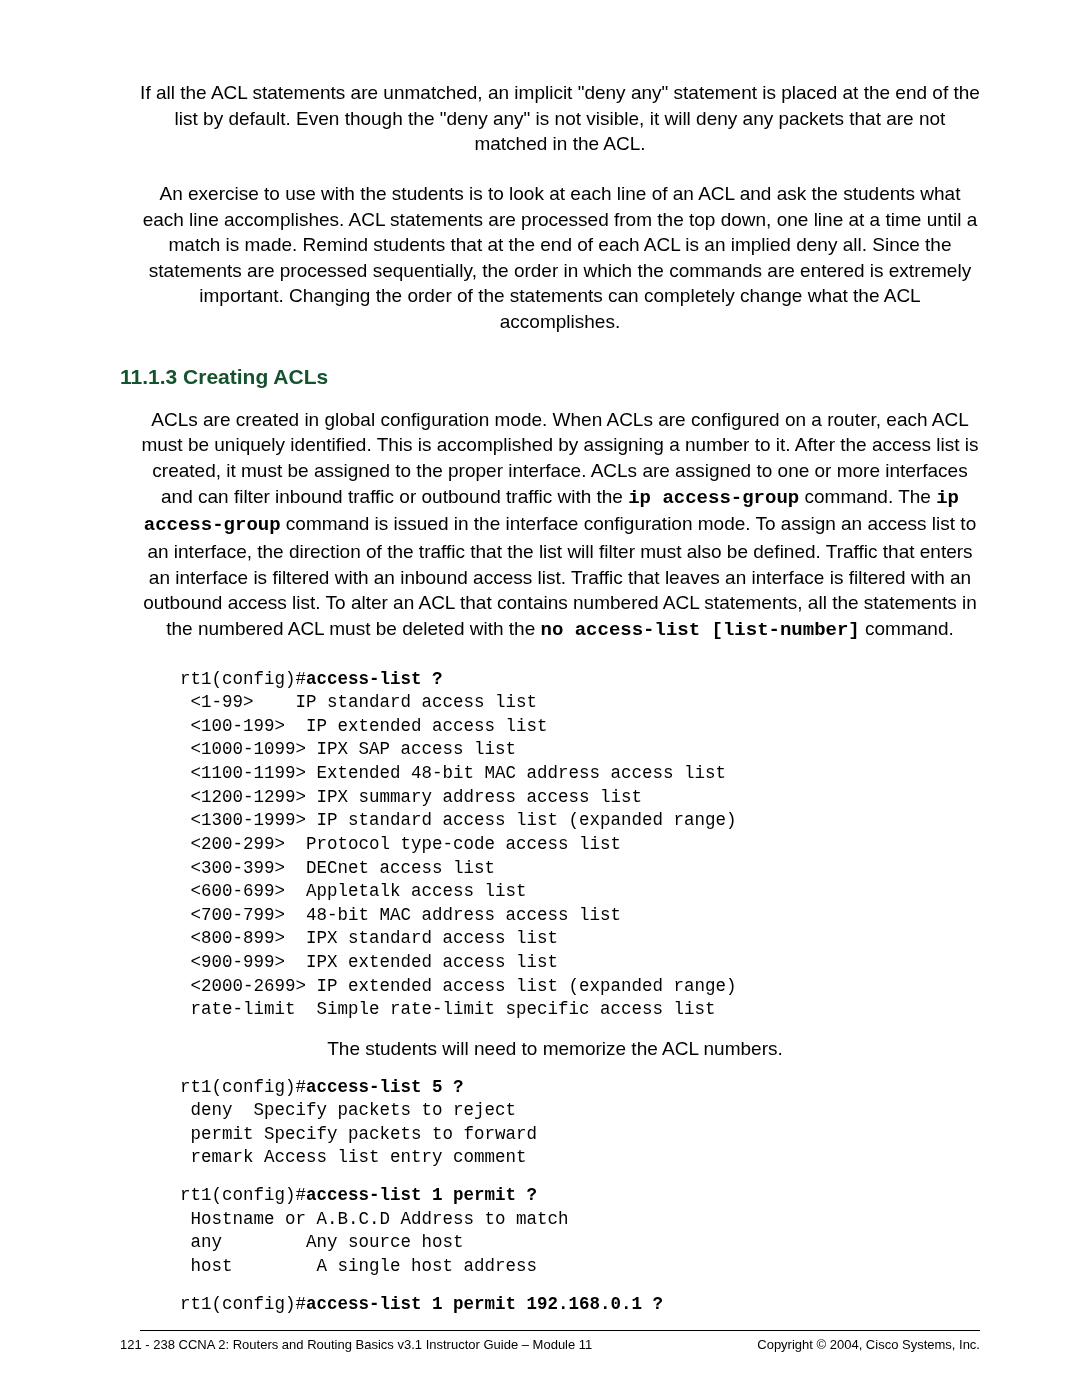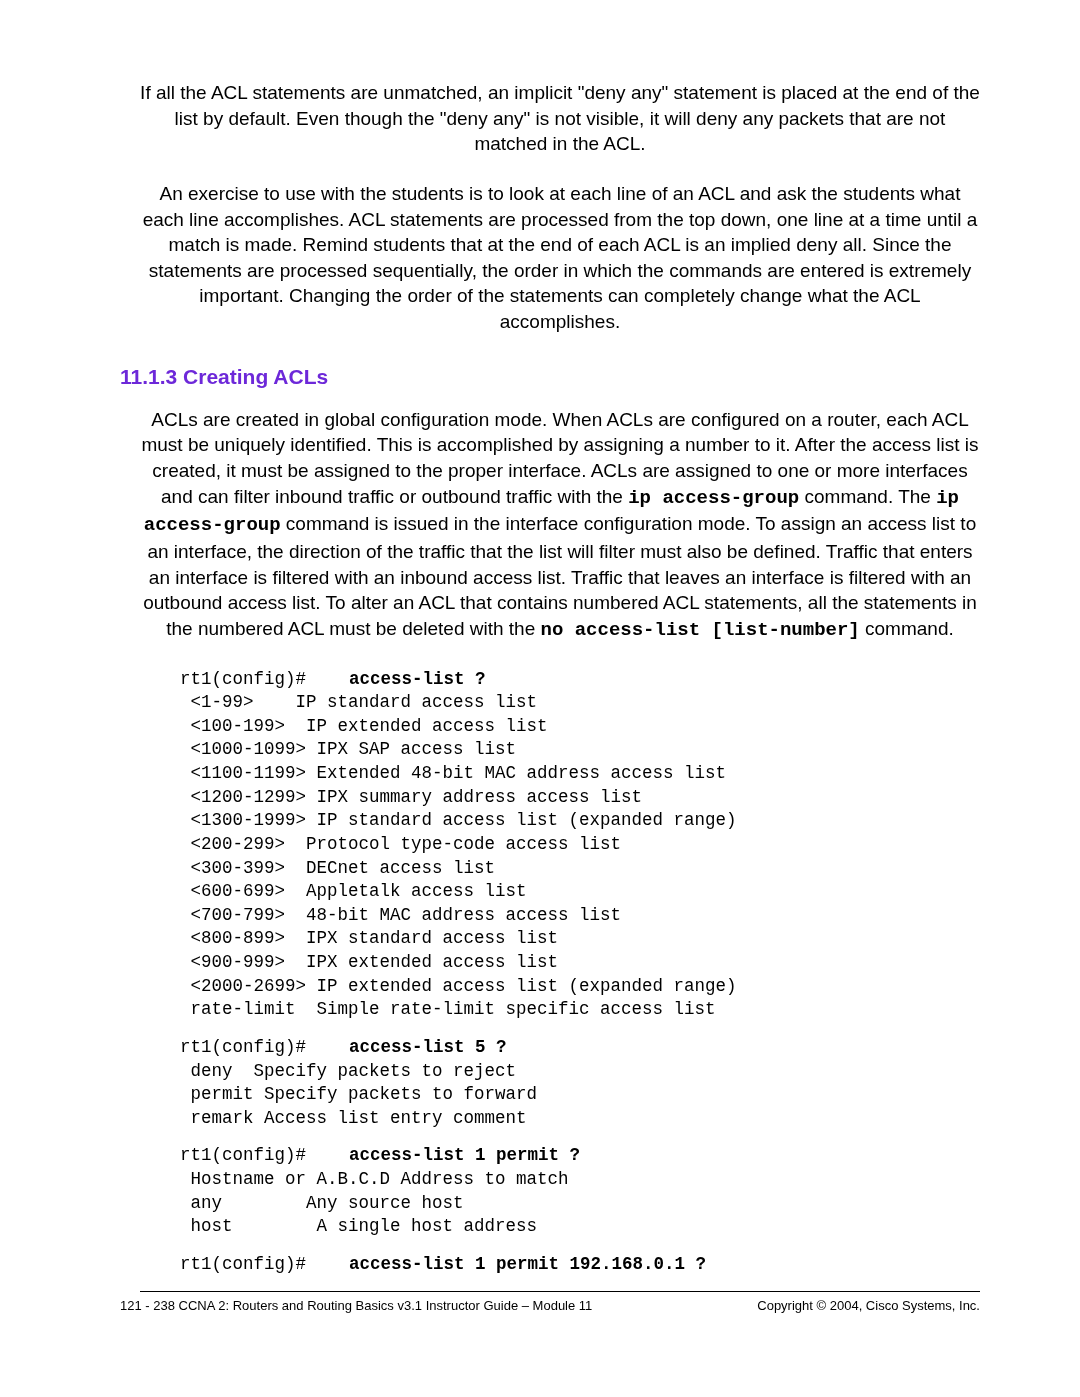--- a/index.html
+++ b/index.html
@@ -16,37 +16,36 @@
   }
   .body-para {
     font-size: 19px;
     line-height: 1.35;
     margin: 0 0 24px 0;
     text-align: center;
   }
   .section-heading {
     font-size: 21px;
     font-weight: bold;
-    color: #6d28d9;
+    color: #14532d;
     margin: 30px 0 18px -20px;
   }
   .code-inline {
     font-family: "Courier New", Courier, monospace;
     font-weight: bold;
   }
   .code-block {
     font-family: "Courier New", Courier, monospace;
     font-size: 17.5px;
     line-height: 1.35;
     white-space: pre;
     margin: 4px 0 14px 40px;
   }
   .code-block .bold {
     font-weight: bold;
-    margin-left: 43px;
   }
   .footer-rule {
     border: none;
     border-top: 1px solid #000;
     margin: 14px 0 6px 0;
   }
   .footer {
     display: flex;
     justify-content: space-between;
     font-size: 13px;
@@ -79,20 +78,21 @@
  &lt;1300-1999&gt; IP standard access list (expanded range)
  &lt;200-299&gt;  Protocol type-code access list
  &lt;300-399&gt;  DECnet access list
  &lt;600-699&gt;  Appletalk access list
  &lt;700-799&gt;  48-bit MAC address access list
  &lt;800-899&gt;  IPX standard access list
  &lt;900-999&gt;  IPX extended access list
  &lt;2000-2699&gt; IP extended access list (expanded range)
  rate-limit  Simple rate-limit specific access list</span></div>
 
+  <p class="body-para" style="margin-left:-10px; margin-bottom:14px;">The students will need to memorize the ACL numbers.</p>
 
   <div class="code-block"><span>rt1(config)#</span><span class="bold">access-list 5 ?</span>
 <span> deny  Specify packets to reject
  permit Specify packets to forward
  remark Access list entry comment</span></div>
 
   <div class="code-block"><span>rt1(config)#</span><span class="bold">access-list 1 permit ?</span>
 <span> Hostname or A.B.C.D Address to match
  any        Any source host
  host        A single host address</span></div>

